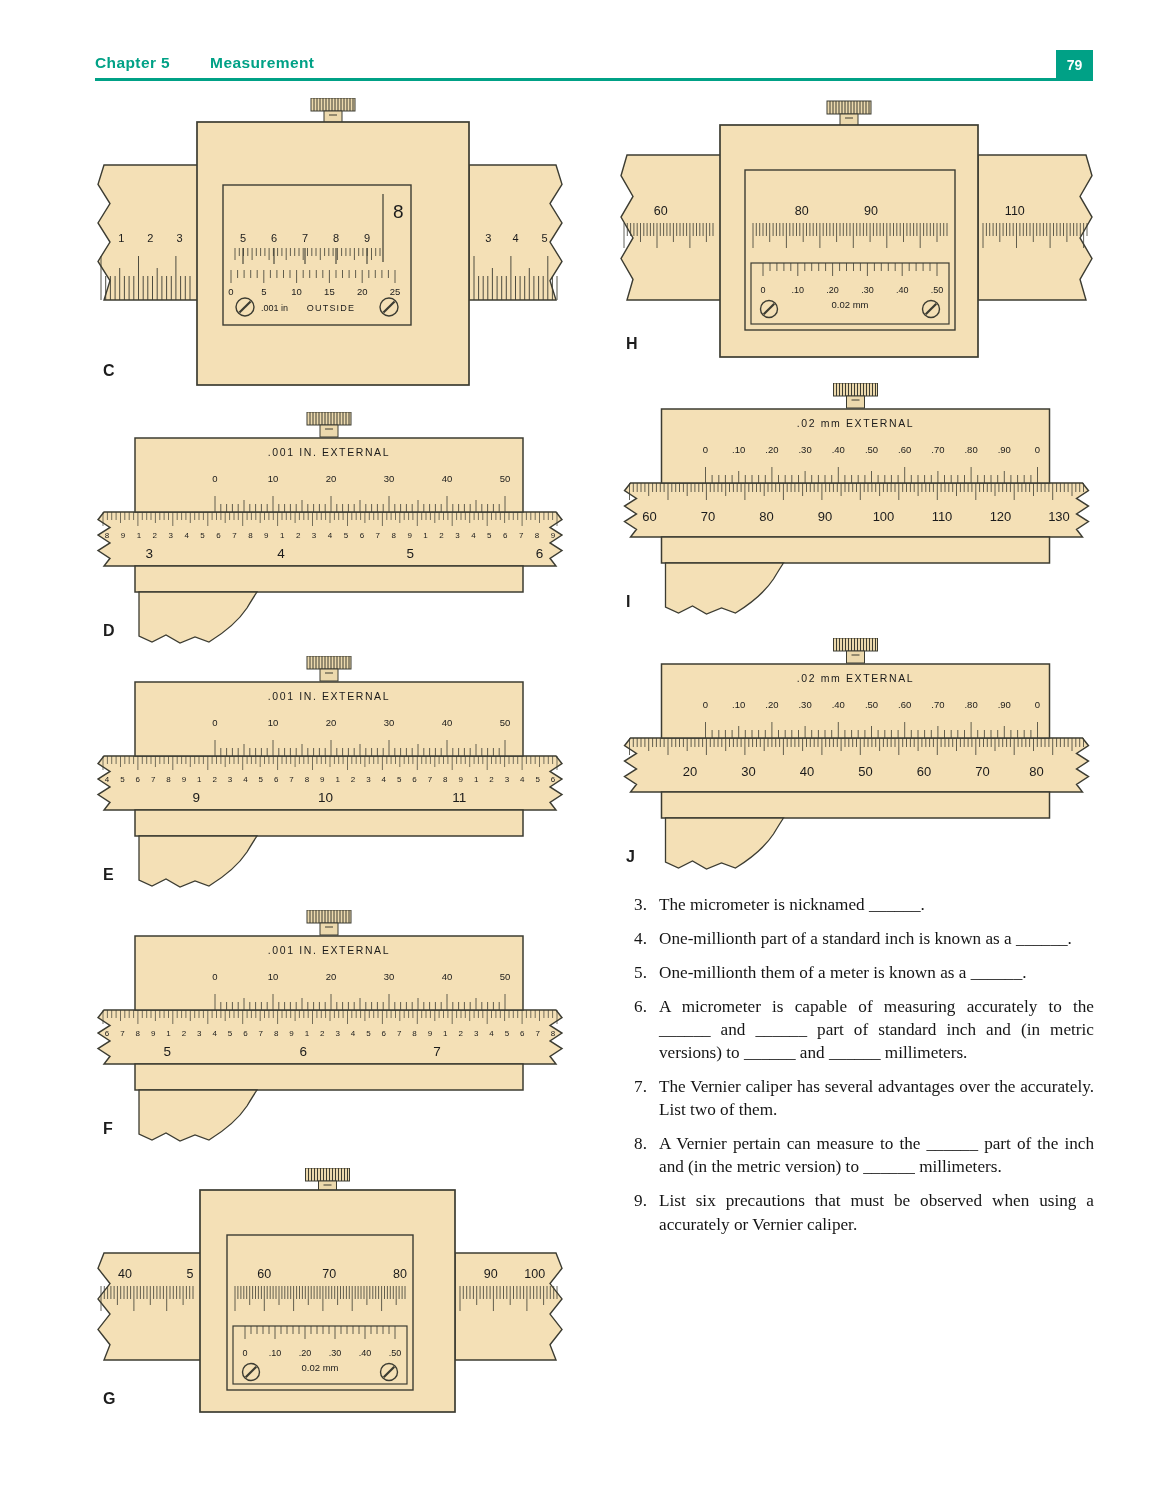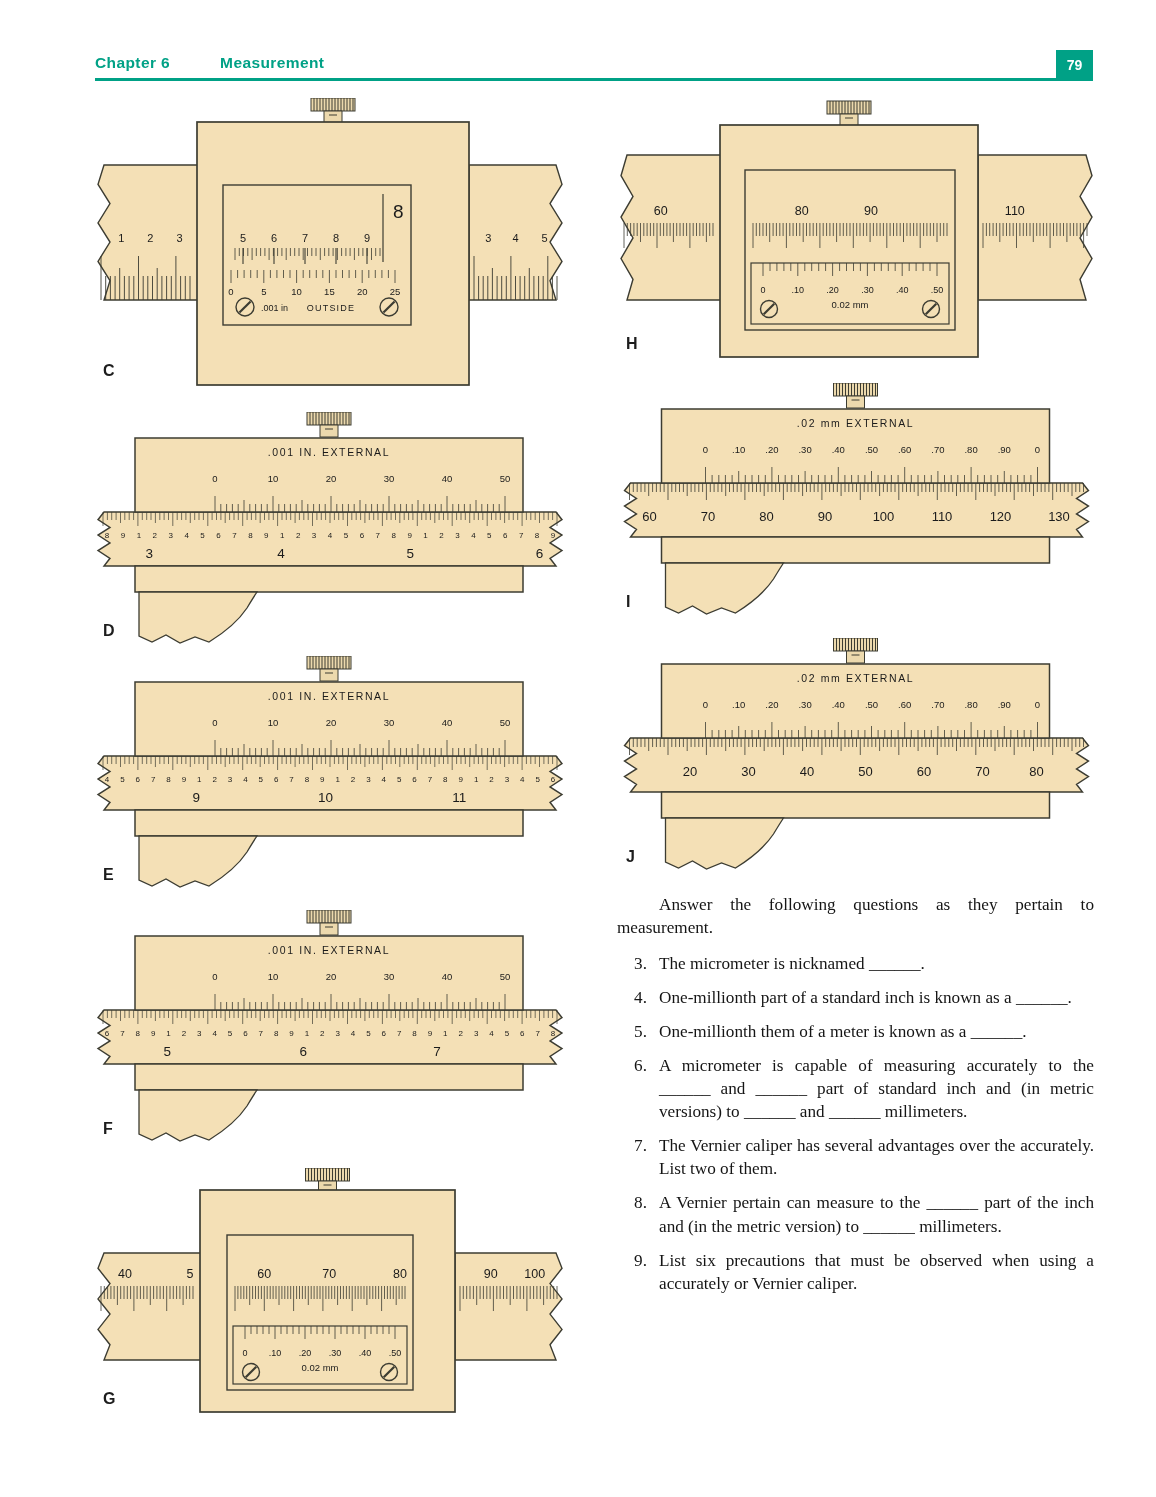--- a/index.html
+++ b/index.html
@@ -5,21 +5,21 @@
   *{margin:0;padding:0;box-sizing:border-box}
   html,body{background:#ffffff}
   body{
     width:1156px;height:1497px;position:relative;overflow:hidden;
     font-family:"Liberation Sans",sans-serif;
   }
   .chap{
     position:absolute;left:95px;top:54px;
     font-weight:bold;font-size:15.5px;color:#00a186;letter-spacing:.4px;
   }
-  .chap .sect{margin-left:50px}
+  .chap .sect{margin-left:40px}
   .rule{position:absolute;left:95px;top:78px;width:998px;height:2.5px;background:#00a186}
   .badge{
     position:absolute;left:1056px;top:50px;width:37px;height:29px;background:#00a186;
     color:#fff;font-weight:bold;font-size:14px;display:flex;align-items:center;justify-content:center;
   }
   .fig{position:absolute}
   .fig-canvas{position:absolute;inset:0}
   .fig-label{
     position:absolute;left:8px;bottom:10px;
     font-weight:bold;font-size:16px;color:#1d1d1d;font-family:"Liberation Sans",sans-serif;
@@ -31,21 +31,21 @@
   }
   .q-intro{text-indent:42px;text-align:justify;margin-bottom:13px}
   .q-item{display:grid;grid-template-columns:30px 1fr;column-gap:12px;margin-bottom:11px}
   .q-num{text-align:right}
   .q-text{text-align:justify}
 </style>
 </head>
 <body>
 
 <div class="chap">
-  <span>Chapter 6</span><span class="sect">Measurement</span>
+  <span>Chapter 5</span><span class="sect">Measurement</span>
 </div>
 <div class="rule"></div>
 <div class="badge">
   <span>79</span>
 </div>
 
 <div class="fig" style="left:95px;top:98px;width:470px;height:292px">
   <div class="fig-canvas"><svg viewBox="0 0 470 292" width="100%" height="100%">
         <path d="M 9 67 L 103 67 L 103 202 L 9 202 L 15 182.7 L 3 163.4 L 15 144.1 L 3 124.9 L 15 105.6 L 3 86.3 L 9 67.0 Z" fill="#f4e0b6" stroke="#3c3c32" stroke-width="1.4"></path>
         <path d="M 374 67 L 461 67 L 467 86.3 L 455 105.6 L 467 124.9 L 455 144.1 L 467 163.4 L 455 182.7 L 461 202.0 L 374 202 Z" fill="#f4e0b6" stroke="#3c3c32" stroke-width="1.4"></path>
@@ -1741,21 +1741,20 @@
           <line x1="409.4" y1="100" x2="409.4" y2="92"></line>
           <line x1="416.0" y1="100" x2="416.0" y2="84"></line>
         </g>
         <rect x="40" y="154" width="388" height="26" fill="#f4e0b6" stroke="#3c3c32" stroke-width="1.5"></rect>
         <path d="M 44 180 L 44 224 l 13 6 l 14 -7 l 14 8 l 15 -6 l 14 5 Q 140 214 152 196 Q 158 186 162 180 Z" fill="#f4e0b6" stroke="#3c3c32" stroke-width="1.3"></path>
       </svg></div>
   <span class="fig-label">J</span>
 </div>
 
 <section class="questions">
-  <p class="q-intro">Answer the following questions as they pertain to measurement.</p>
   <div class="q-item">
     <span class="q-num">3.</span>
     <span class="q-text">The micrometer is nicknamed ______.</span>
   </div>
   <div class="q-item">
     <span class="q-num">4.</span>
     <span class="q-text">One-millionth part of a standard inch is known as a ______.</span>
   </div>
   <div class="q-item">
     <span class="q-num">5.</span>

